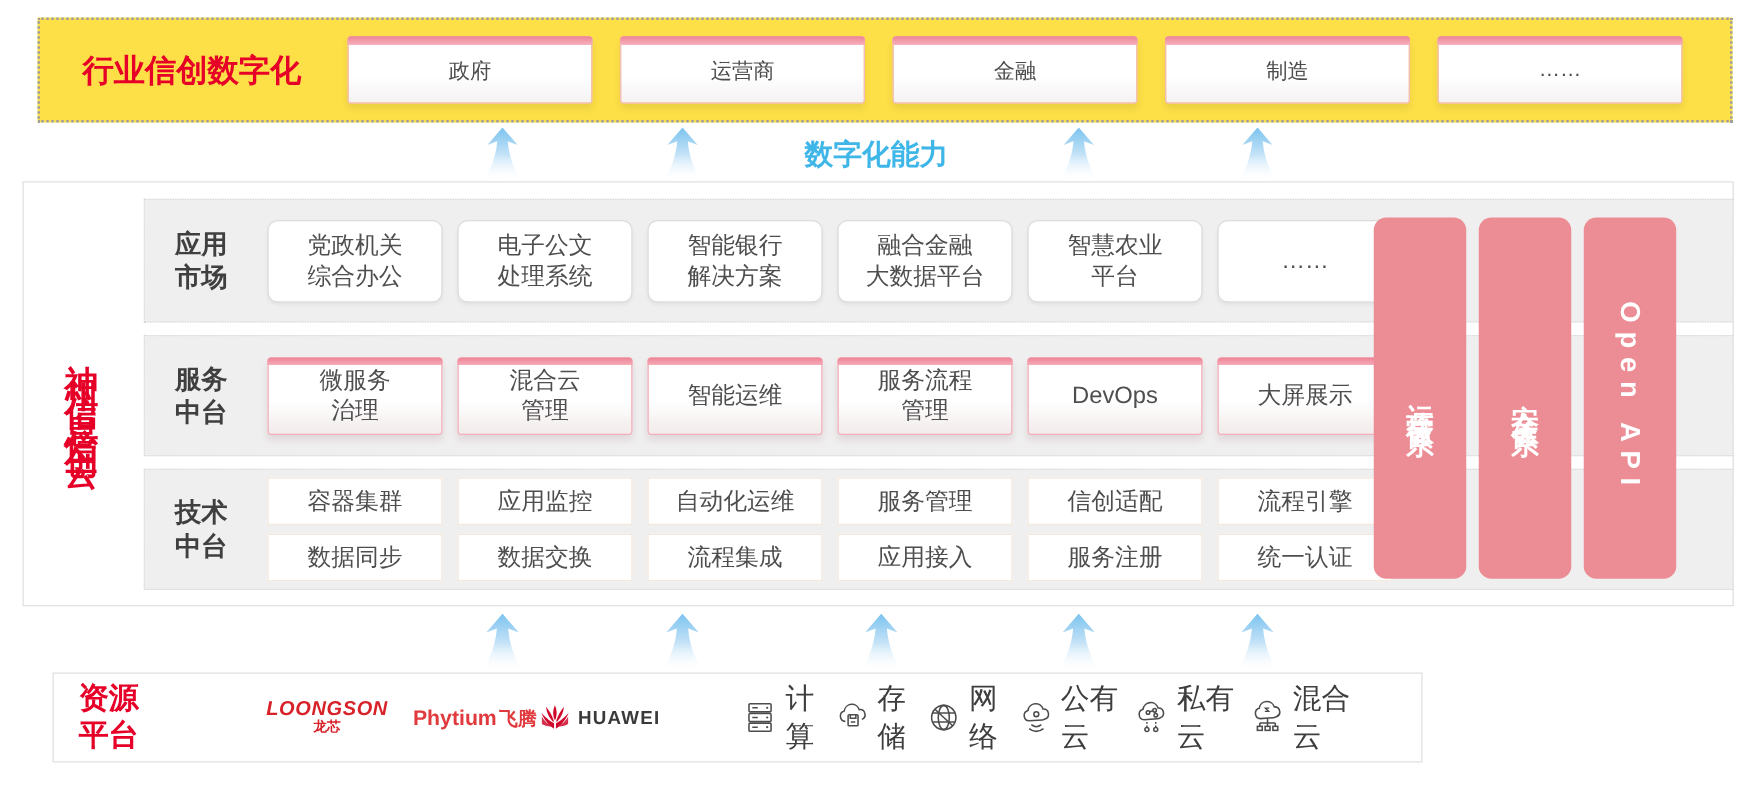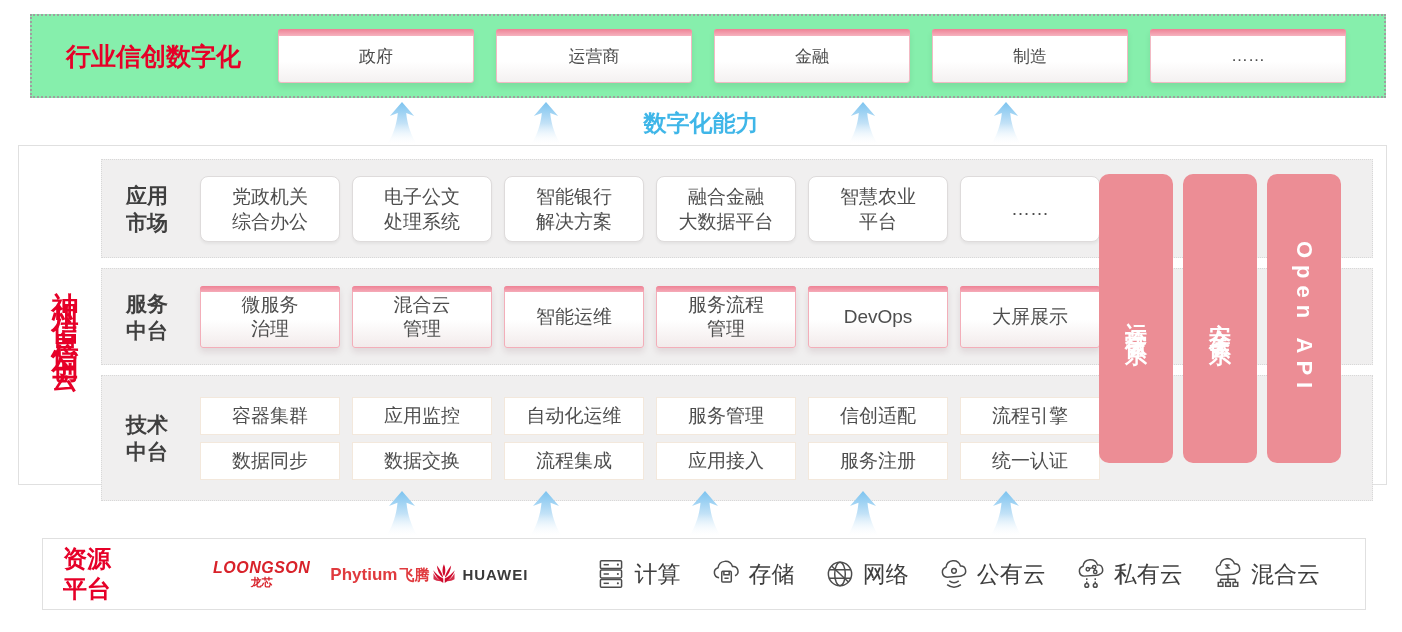--- a/index.html
+++ b/index.html
@@ -2,21 +2,21 @@
 <html><head>
 <meta charset="utf-8">
 <style>
   html,body{margin:0;padding:0;background:#fff;}
   body{width:1402px;height:632px;position:relative;overflow:hidden;
        font-family:"Liberation Sans","DejaVu Sans",sans-serif;color:#4d4d4d;}
 
   
   .banner{position:absolute;left:30px;top:14px;width:1356px;height:84px;
           border:2px dotted #9f9f9f;box-sizing:border-box;
-          display:flex;align-items:center;background:#86efac;}
+          display:flex;align-items:center;background:#fde047;}
   .banner-label{margin-left:34px;width:212px;font-size:25px;font-weight:bold;color:#e60028;}
   .sectors{display:flex;gap:22px;}
   .sector-box{position:relative;width:196px;height:54px;box-sizing:border-box;
               border:1px solid #f2b9c4;border-radius:3px;
               background:linear-gradient(180deg,#ffffff 60%,#f4f1f1 100%);
               box-shadow:0 4px 6px rgba(0,0,0,.08);
               display:flex;align-items:center;justify-content:center;
               font-size:17px;color:#4c4c4c;}
   .sector-box::before{content:"";position:absolute;top:-1px;left:-1px;right:-1px;height:7px;
               background:linear-gradient(180deg,#ee8295,#f6b3bf);
@@ -29,26 +29,26 @@
   .flow-arrow{position:absolute;top:0;}
   .capability-label{position:absolute;left:0;top:108px;width:100%;text-align:center;
               font-size:23px;font-weight:bold;color:#3fb6e8;}
 
   
   .main-box{position:absolute;left:18px;top:145px;width:1369px;height:340px;
             border:1px solid #e0e0e0;box-sizing:border-box;background:#fff;}
   .v-title{position:absolute;left:26px;top:50%;transform:translateY(-50%);
            writing-mode:vertical-rl;text-orientation:upright;
            font-size:27px;font-weight:bold;color:#e60028;letter-spacing:13px;line-height:40px;}
-  .strip{position:absolute;left:82px;width:1272px;background:#f0efef;
+  .strip{position:absolute;left:96px;width:1272px;background:#f0efef;
          border:1px dotted #d8d8d8;box-sizing:border-box;
          display:flex;align-items:center;padding-left:16px;}
   .strip1{top:13px;height:99px;}
   .strip2{top:122px;height:97px;}
-  .strip3{top:229px;height:126px;}
+  .strip3{top:229px;height:97px;}
   .row-label{width:58px;margin-right:24px;font-size:21px;font-weight:bold;color:#3f3f3f;
              line-height:27px;text-align:center;white-space:pre-line;}
   .boxes{display:flex;gap:12px;}
   .app-box{width:140px;height:66px;box-sizing:border-box;background:#fff;
            border:1px solid #dedbdb;border-radius:8px;box-shadow:0 2px 3px rgba(0,0,0,.05);
            display:flex;align-items:center;justify-content:center;text-align:center;
            font-size:19px;line-height:25px;color:#4e4e4e;white-space:pre-line;}
   .svc-box{position:relative;width:140px;height:62px;box-sizing:border-box;
            border:1px solid #f3aeb9;border-radius:3px;
            background:linear-gradient(180deg,#ffffff 55%,#f2ebeb 100%);
@@ -64,21 +64,21 @@
             font-size:19px;color:#4e4e4e;}
   .pillar{position:absolute;top:28px;width:74px;height:289px;background:#ec8d95;
           border-radius:10px;color:#fff;font-weight:bold;font-size:22px;
           writing-mode:vertical-rl;text-orientation:mixed;letter-spacing:7px;
           display:flex;align-items:center;justify-content:center;}
   .pillar1{left:1080px;}
   .pillar2{left:1164px;}
   .pillar3{left:1248px;}
 
   
-  .res-box{position:absolute;left:42px;top:538px;width:1324px;height:72px;
+  .res-box{position:absolute;left:42px;top:538px;width:1096px;height:72px;
            border:1px solid #e0e0e0;box-sizing:border-box;background:#fff;
            display:flex;align-items:center;}
   .res-label{margin-left:20px;width:70px;font-size:24px;font-weight:bold;color:#e60028;
              line-height:30px;white-space:pre-line;}
   .vendors{margin-left:80px;display:flex;align-items:center;gap:3px;}
   .vendor-row{display:flex;align-items:center;gap:20px;}
   .loongson{display:flex;flex-direction:column;align-items:center;line-height:1;}
   .loongson .en{font-size:16px;font-weight:bold;font-style:italic;color:#d8222a;letter-spacing:.5px;}
   .loongson .cn{font-size:11px;font-weight:bold;color:#d8222a;margin-top:1px;}
   .phytium{display:flex;align-items:baseline;line-height:1;}

